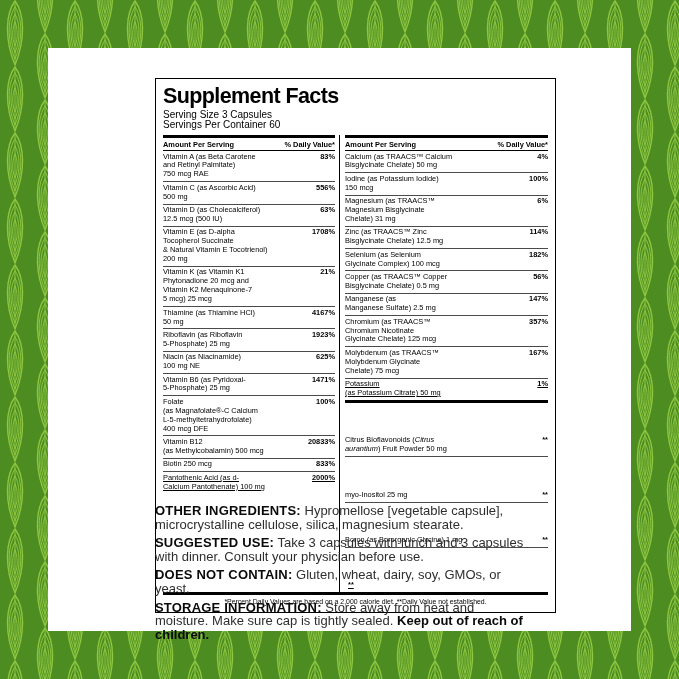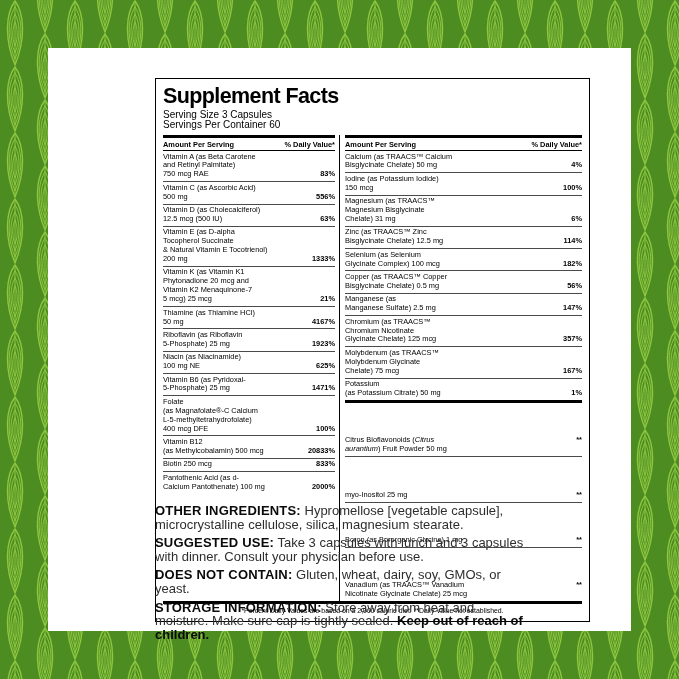--- a/index.html
+++ b/index.html
@@ -5,43 +5,43 @@
   html,body{margin:0;padding:0;}
   body{
     width:679px;height:679px;position:relative;background:#fff;
     font-family:"Liberation Sans","DejaVu Sans",sans-serif;
     -webkit-font-smoothing:antialiased;
   }
   svg.bg{position:absolute;left:0;top:0;width:679px;height:679px;}
 
   
   .panel{
-    position:absolute;left:155px;top:78px;width:435px;box-sizing:border-box;
+    position:absolute;left:155px;top:78px;width:401px;box-sizing:border-box;
     border:1px solid #000;background:#fff;padding:6px 7px 4px 7px;color:#000;
   }
   .panel-title{
     font-size:21.5px;font-weight:bold;letter-spacing:-0.6px;line-height:23px;
     font-family:"Liberation Sans","DejaVu Sans",sans-serif;
   }
   .serving{font-size:10px;line-height:10px;margin-top:2px;}
   .cols{display:flex;margin-top:5px;}
   .col{box-sizing:border-box;}
   .col-left{width:177px;padding-right:4px;border-right:1px solid #000;}
   .col-right{flex:1;padding-left:5px;}
   .colhead{
     border-top:3px solid #000;border-bottom:1px solid #000;
     display:flex;justify-content:space-between;align-items:baseline;
     font-weight:bold;font-size:7.4px;line-height:9px;padding:1.5px 0;
   }
   .row{
-    display:flex;justify-content:space-between;align-items:flex-end;
+    display:flex;justify-content:space-between;
     padding:1.5px 0 2px 0;border-bottom:1px solid #4a4a4a;
     font-size:7.4px;line-height:8.9px;
   }
-  .rows > .row:last-child{border-bottom:none;}
+  .rows > .row:last-child{border-bottom:none;text-decoration:underline;}
   .row.topdv{align-items:flex-start;margin-top:32px;}
   .nm{white-space:pre-line;}
   .dv{font-weight:bold;margin-left:3px;white-space:nowrap;}
   .thickdiv{border-top:3px solid #000;}
   .bottombar{border-top:3px solid #000;margin-top:0;}
   .footnote{font-size:6.9px;line-height:8.5px;text-align:center;padding:3px 0 1px 0;}
 
   
   .info-block{position:absolute;left:155px;top:504px;width:374px;}
   .info{font-size:13px;line-height:13.6px;color:#2e2e2e;margin-bottom:5px;}
@@ -101,21 +101,21 @@
           <div class="row">
             <div class="nm">Vitamin D (as Cholecalciferol)
 12.5 mcg (500 IU)</div>
             <div class="dv">63%</div>
           </div>
           <div class="row">
             <div class="nm">Vitamin E (as D-alpha
 Tocopherol Succinate
 &amp; Natural Vitamin E Tocotrienol)
 200 mg</div>
-            <div class="dv">1333%</div>
+            <div class="dv">1708%</div>
           </div>
           <div class="row">
             <div class="nm">Vitamin K (as Vitamin K1
 Phytonadione 20 mcg and
 Vitamin K2 Menaquinone-7
 5 mcg)  25 mcg</div>
             <div class="dv">21%</div>
           </div>
           <div class="row">
             <div class="nm">Thiamine (as Thiamine HCl)
@@ -230,22 +230,20 @@
           </div>
           <div class="row topdv">
             <div class="nm">myo-Inositol  25 mg</div>
             <div class="dv">**</div>
           </div>
           <div class="row topdv">
             <div class="nm">Boron (as Bororganic Glycine) 1 mg</div>
             <div class="dv">**</div>
           </div>
           <div class="row topdv">
-            <div class="nm">Vanadium (as TRAACS™ Vanadium
-Nicotinate Glycinate Chelate)  25 mcg</div>
             <div class="dv">**</div>
           </div>
         </div>
     </div>
   </div>
 
   <div class="bottombar"></div>
   <div class="footnote">*Percent Daily Values are based on a 2,000 calorie diet. **Daily Value not established.</div>
 </div>
 

